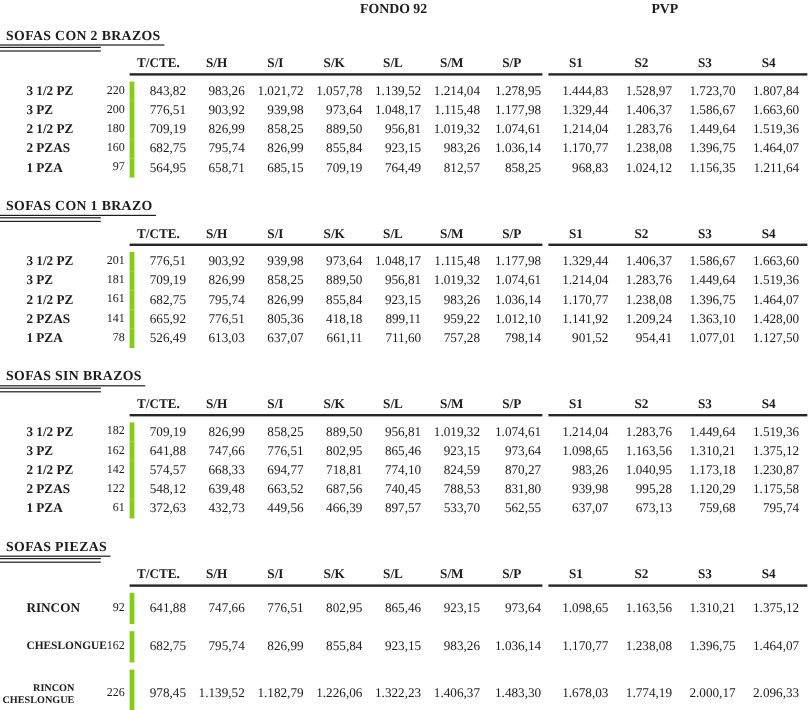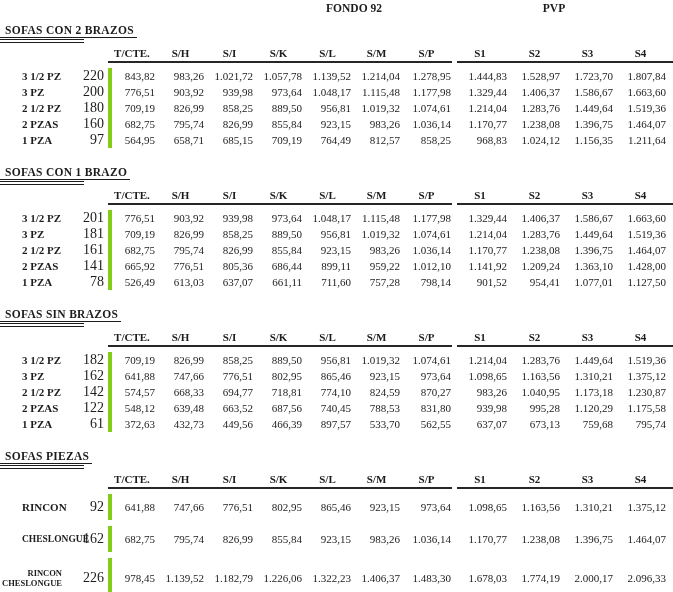--- a/index.html
+++ b/index.html
@@ -7,21 +7,21 @@
   body {
     width: 673px; height: 592px; overflow: hidden;
     font-family: "Liberation Serif", "DejaVu Serif", serif;
     color: #1c1c1c;
   }
   .sheet { position: relative; width: 673px; height: 592px; padding-top: 2px; background: #fff; }
 
   
   .top-band { position: relative; height: 16px; margin-bottom: 2px; }
   .band-label { position: absolute; top: 0; font-weight: bold; font-size: 11.5px; white-space: nowrap; }
-  .band-fondo { left: 354px; transform: translateX(-50%); }
+  .band-fondo { left: 328px; transform: translateX(-50%); }
   .band-pvp   { left: 514px; transform: translateX(-50%); margin-left: 40px; }
 
   
   .table-block { margin-bottom: 14px; }
   .title-wrap { margin-bottom: 3px; }
   .title-text {
     display: inline-block; font-size: 11.5px; font-weight: bold; letter-spacing: 0.3px;
     line-height: 14px; border-bottom: 1px solid #1c1c1c; padding: 0 3px 0 5px; white-space: nowrap;
   }
   .double-rule { width: 84px; height: 4px; margin-top: 1px;
@@ -31,21 +31,21 @@
   .row { display: grid;
     grid-template-columns: 64px 44px 48px 49px 49px 49px 49px 49px 51px 56px 53px 53px 53px; }
   .header-row { height: 15px; margin-top: 2px; }
   .hdr { font-weight: bold; font-size: 11px; text-align: center; line-height: 15px; white-space: nowrap; }
   .rule-row { height: 2px; margin-bottom: 5px; }
   .rule-a { grid-column: 3 / span 7; border-top: 2px solid #262626; }
   .rule-b { grid-column: 10 / span 4; border-top: 2px solid #262626; margin-left: 5px; margin-right: -6px; }
 
   .data-row { height: 16px; }
   .lbl  { font-weight: bold; font-size: 11px; line-height: 16px; padding-left: 22px; white-space: nowrap; }
-  .size { font-size: 14px; text-align: right; line-height: 16px; padding-right: 4px; }
+  .size { font-size: 10px; text-align: right; line-height: 16px; padding-right: 4px; }
   .val  { font-size: 11px; text-align: right; line-height: 16px; padding-right: 1px; }
   .tcte { border-left: 4px solid #84cc16; }
 
   
   .tall .data-row { height: 26px; margin-bottom: 6px; }
   .tall .data-row .lbl, .tall .data-row .size, .tall .data-row .val { line-height: 26px; }
   .tall .lbl.mid { font-size: 9.5px; }
   .tall .data-row.rc { height: 40px; margin-bottom: 0; }
   .tall .data-row.rc .size, .tall .data-row.rc .val { line-height: 40px; }
   .tall .data-row.rc .lbl {
@@ -224,21 +224,21 @@
           <div class="val">1.238,08</div>
           <div class="val">1.396,75</div>
           <div class="val">1.464,07</div>
         </div>
         <div class="row data-row">
           <div class="lbl">2 PZAS</div>
           <div class="size">141</div>
           <div class="val tcte">665,92</div>
           <div class="val">776,51</div>
           <div class="val">805,36</div>
-          <div class="val">686,44</div>
+          <div class="val">418,18</div>
           <div class="val">899,11</div>
           <div class="val">959,22</div>
           <div class="val">1.012,10</div>
           <div class="val">1.141,92</div>
           <div class="val">1.209,24</div>
           <div class="val">1.363,10</div>
           <div class="val">1.428,00</div>
         </div>
         <div class="row data-row">
           <div class="lbl">1 PZA</div>

